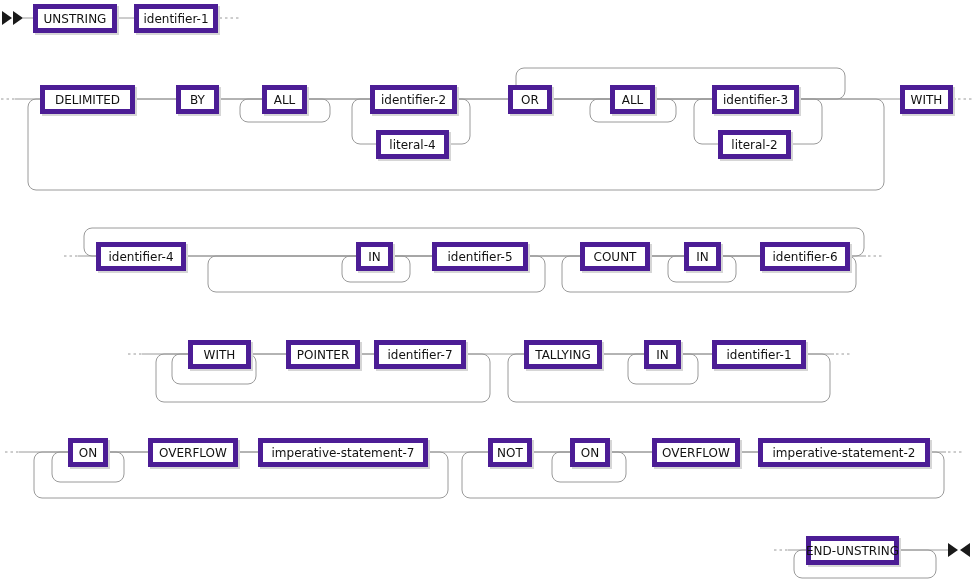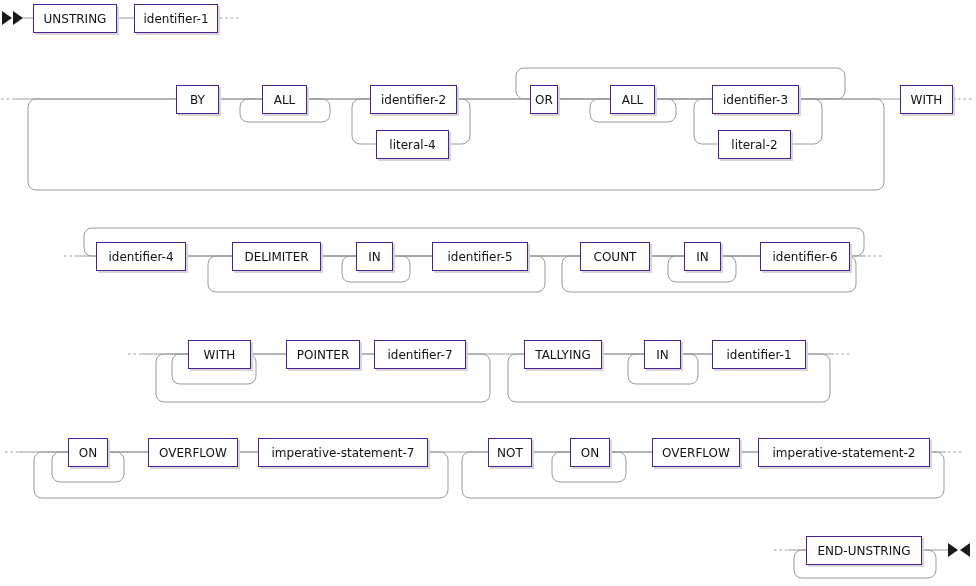--- a/index.html
+++ b/index.html
@@ -9,21 +9,21 @@
     background:#ffffff;
     font-family:"DejaVu Sans","Liberation Sans",sans-serif;
     overflow:hidden;
   }
   .canvas > svg { position:absolute; left:0; top:0; }
   .node {
     position:absolute;
     box-sizing:border-box;
     height:29px;
     background:#ffffff;
-    border:1px solid #4c1d95;
+    border:5px solid #4c1d95;
     box-shadow:2px 2px 0 #d6d6d6;
     display:flex; align-items:center; justify-content:center;
     font-size:12px;
     color:#111111;
     white-space:nowrap;
   }
   .rail { fill:none; stroke:#9a9a9a; stroke-width:1; }
   .dots { stroke-dasharray:2.5,3; }
   .arrow { fill:#1a1a1a; stroke:none; }
 </style>
@@ -82,32 +82,32 @@
     </g>
     <g>
       <polygon class="arrow" points="948,543 948,557 958,550"></polygon>
       <polygon class="arrow" points="970,543 970,557 960,550"></polygon>
     </g>
   </svg>
 
   <div class="node" style="left:33px;top:4px;width:84px">UNSTRING</div>
   <div class="node" style="left:134px;top:4px;width:84px">identifier-1</div>
 
+  <div class="node" style="left:40px;top:85px;width:95px">DELIMITED</div>
   <div class="node" style="left:176px;top:85px;width:43px">BY</div>
   <div class="node" style="left:262px;top:85px;width:45px">ALL</div>
   <div class="node" style="left:370px;top:85px;width:87px">identifier-2</div>
   <div class="node" style="left:376px;top:130px;width:73px">literal-4</div>
-  <div class="node" style="left:530px;top:85px;width:28px">OR</div>
+  <div class="node" style="left:508px;top:85px;width:44px">OR</div>
   <div class="node" style="left:610px;top:85px;width:45px">ALL</div>
   <div class="node" style="left:712px;top:85px;width:87px">identifier-3</div>
   <div class="node" style="left:718px;top:130px;width:73px">literal-2</div>
   <div class="node" style="left:900px;top:85px;width:53px">WITH</div>
 
   <div class="node" style="left:96px;top:242px;width:90px">identifier-4</div>
-  <div class="node" style="left:232px;top:242px;width:89px">DELIMITER</div>
   <div class="node" style="left:356px;top:242px;width:37px">IN</div>
   <div class="node" style="left:432px;top:242px;width:96px">identifier-5</div>
   <div class="node" style="left:580px;top:242px;width:70px">COUNT</div>
   <div class="node" style="left:684px;top:242px;width:37px">IN</div>
   <div class="node" style="left:760px;top:242px;width:90px">identifier-6</div>
 
   <div class="node" style="left:188px;top:340px;width:63px">WITH</div>
   <div class="node" style="left:286px;top:340px;width:74px">POINTER</div>
   <div class="node" style="left:374px;top:340px;width:92px">identifier-7</div>
   <div class="node" style="left:524px;top:340px;width:78px">TALLYING</div>
@@ -115,15 +115,15 @@
   <div class="node" style="left:712px;top:340px;width:94px">identifier-1</div>
 
   <div class="node" style="left:68px;top:438px;width:40px">ON</div>
   <div class="node" style="left:148px;top:438px;width:90px">OVERFLOW</div>
   <div class="node" style="left:258px;top:438px;width:170px">imperative-statement-7</div>
   <div class="node" style="left:488px;top:438px;width:44px">NOT</div>
   <div class="node" style="left:570px;top:438px;width:40px">ON</div>
   <div class="node" style="left:652px;top:438px;width:88px">OVERFLOW</div>
   <div class="node" style="left:758px;top:438px;width:172px">imperative-statement-2</div>
 
-  <div class="node" style="left:806px;top:536px;width:116px">END-UNSTRING</div>
+  <div class="node" style="left:806px;top:536px;width:93px">END-UNSTRING</div>
 
 </div>
 
 </body></html>

